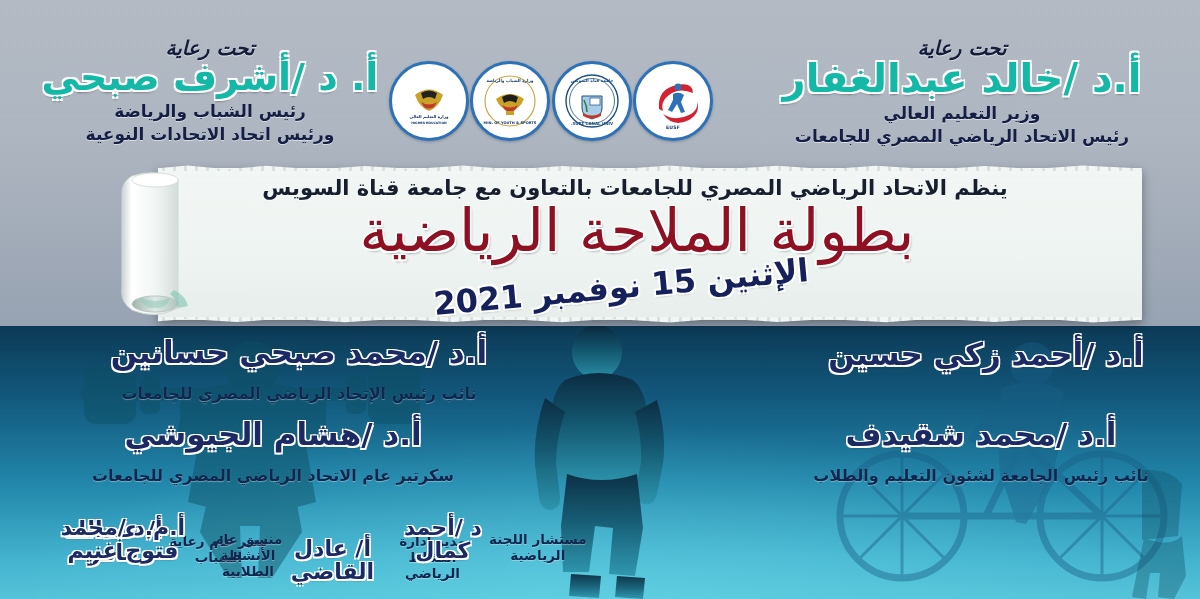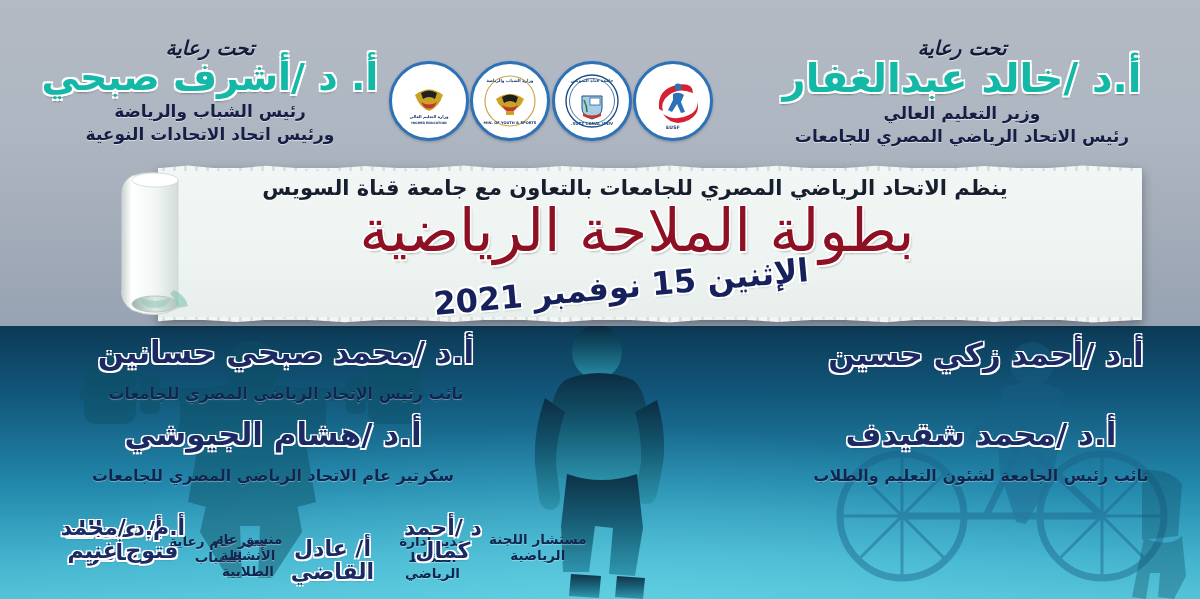--- a/index.html
+++ b/index.html
@@ -128,21 +128,21 @@
   }
   .person .p-role{
     font-weight:bold;color:#10264f;line-height:1.18;margin-top:16px;
     text-shadow:0 1px 1px rgba(255,255,255,.35);
   }
   .lg .p-name{font-size:31px;}
   .lg .p-role{font-size:16px;}
 
   #person-uni-head{right:14px;top:338px;width:400px;}
   #person-uni-vice{right:14px;top:418px;width:410px;}
-  #person-fed-vice{left:66px;top:336px;width:440px;}
+  #person-fed-vice{left:79px;top:336px;width:440px;}
   #person-fed-sec{left:48px;top:418px;width:450px;}
 
   #person-sport-dir{right:716px;top:518px;width:200px;text-align:center;align-items:flex-end;}
   #person-youth-dir{right:930px;top:518px;width:210px;}
   #person-committee{left:398px;top:516px;width:190px;}
   #person-student{left:52px;top:516px;width:250px;}
 
   .bot .p-name{font-size:22px;}
   .bot .p-role{font-size:13.5px;margin-bottom:1px;}
   .bot .p-role{order:0;}

